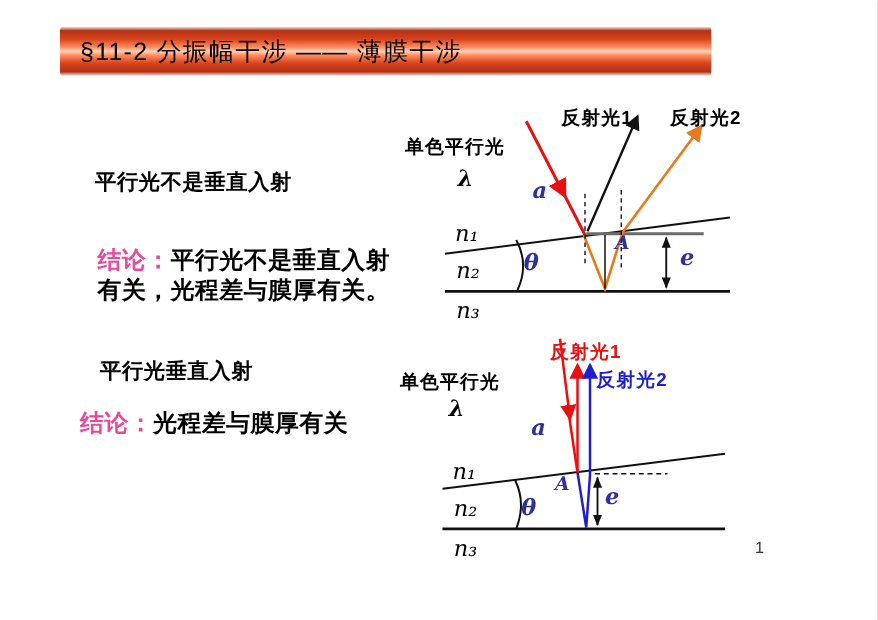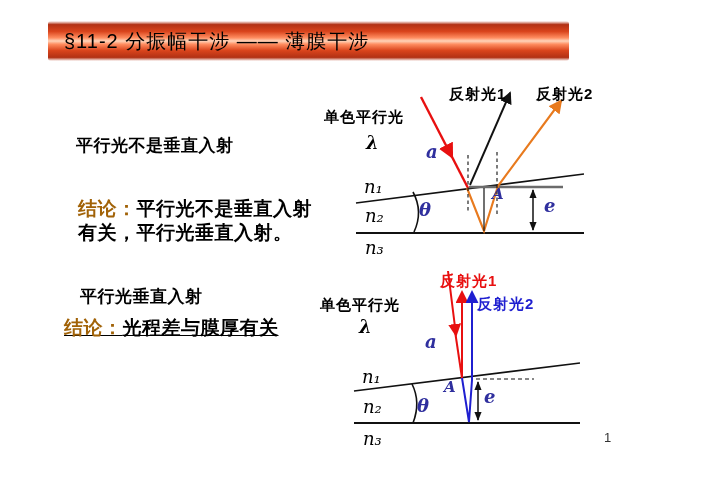--- a/index.html
+++ b/index.html
@@ -33,22 +33,22 @@
     position:absolute;color:#000;font-weight:bold;font-size:17px;
     letter-spacing:.5px;white-space:nowrap;
   }
   .case1{left:76px;top:134px;}
   .case2{left:80px;top:285px;}
   .conclusion{
     position:absolute;color:#000;font-weight:bold;font-size:19px;
     line-height:24px;letter-spacing:.5px;white-space:nowrap;
   }
   .conclusion1{left:78px;top:197px;}
-  .conclusion2{left:64px;top:316px;text-decoration:underline;}
-  .red-label{color:#a16207;}
+  .conclusion2{left:64px;top:328px;}
+  .red-label{color:#ec4899;}
   
   .page-number{
     position:absolute;left:604px;top:430px;color:#333;font-size:13px;
   }
   
   svg{position:absolute;left:0;top:0;}
   text.cjk{font-family:"Liberation Sans",sans-serif;font-weight:bold;font-size:15px;fill:#000;letter-spacing:1px;}
   text.cjk-red{fill:#e81010;}
   text.cjk-blue{fill:#1f1fd0;}
   text.math{font-family:"DejaVu Serif",serif;font-style:italic;fill:#000;font-size:18px;}
@@ -62,21 +62,21 @@
 
   <div class="title-band">
     <span class="title-text">§11-2 分振幅干涉 —— 薄膜干涉</span>
   </div>
 
 
   <div class="case-text case1">平行光不是垂直入射</div>
 
   <div class="conclusion conclusion1">
     <div><span class="red-label">结论：</span><span>平行光不是垂直入射</span></div>
-    <div>有关，平行光垂直入射。</div>
+    <div>有关，光程差与膜厚有关。</div>
   </div>
 
   <div class="case-text case2">平行光垂直入射</div>
 
   <div class="conclusion conclusion2">
     <span class="red-label">结论：</span><span>光程差与膜厚有关</span>
   </div>
 
   <div class="page-number">1</div>
 

